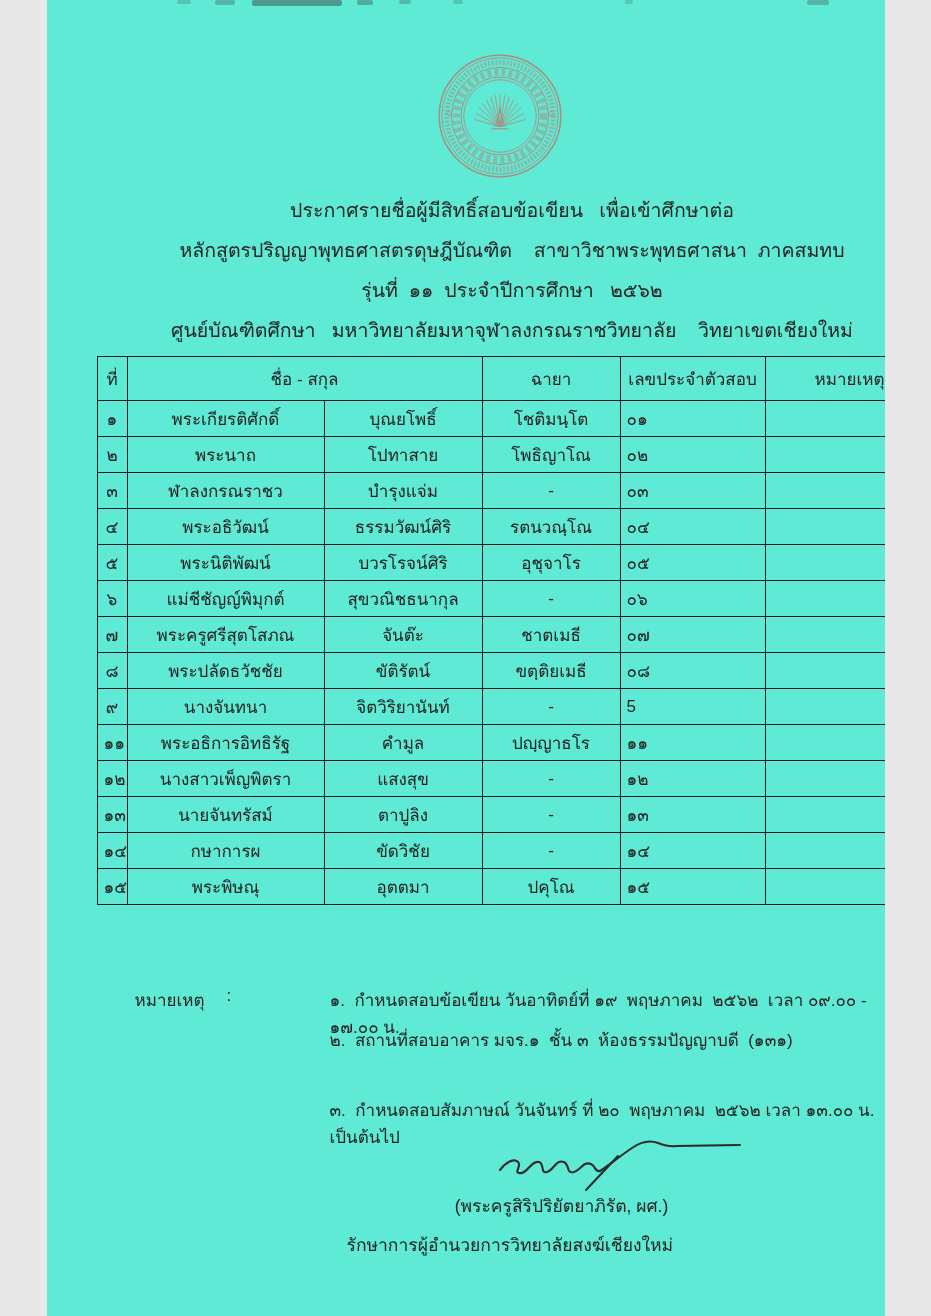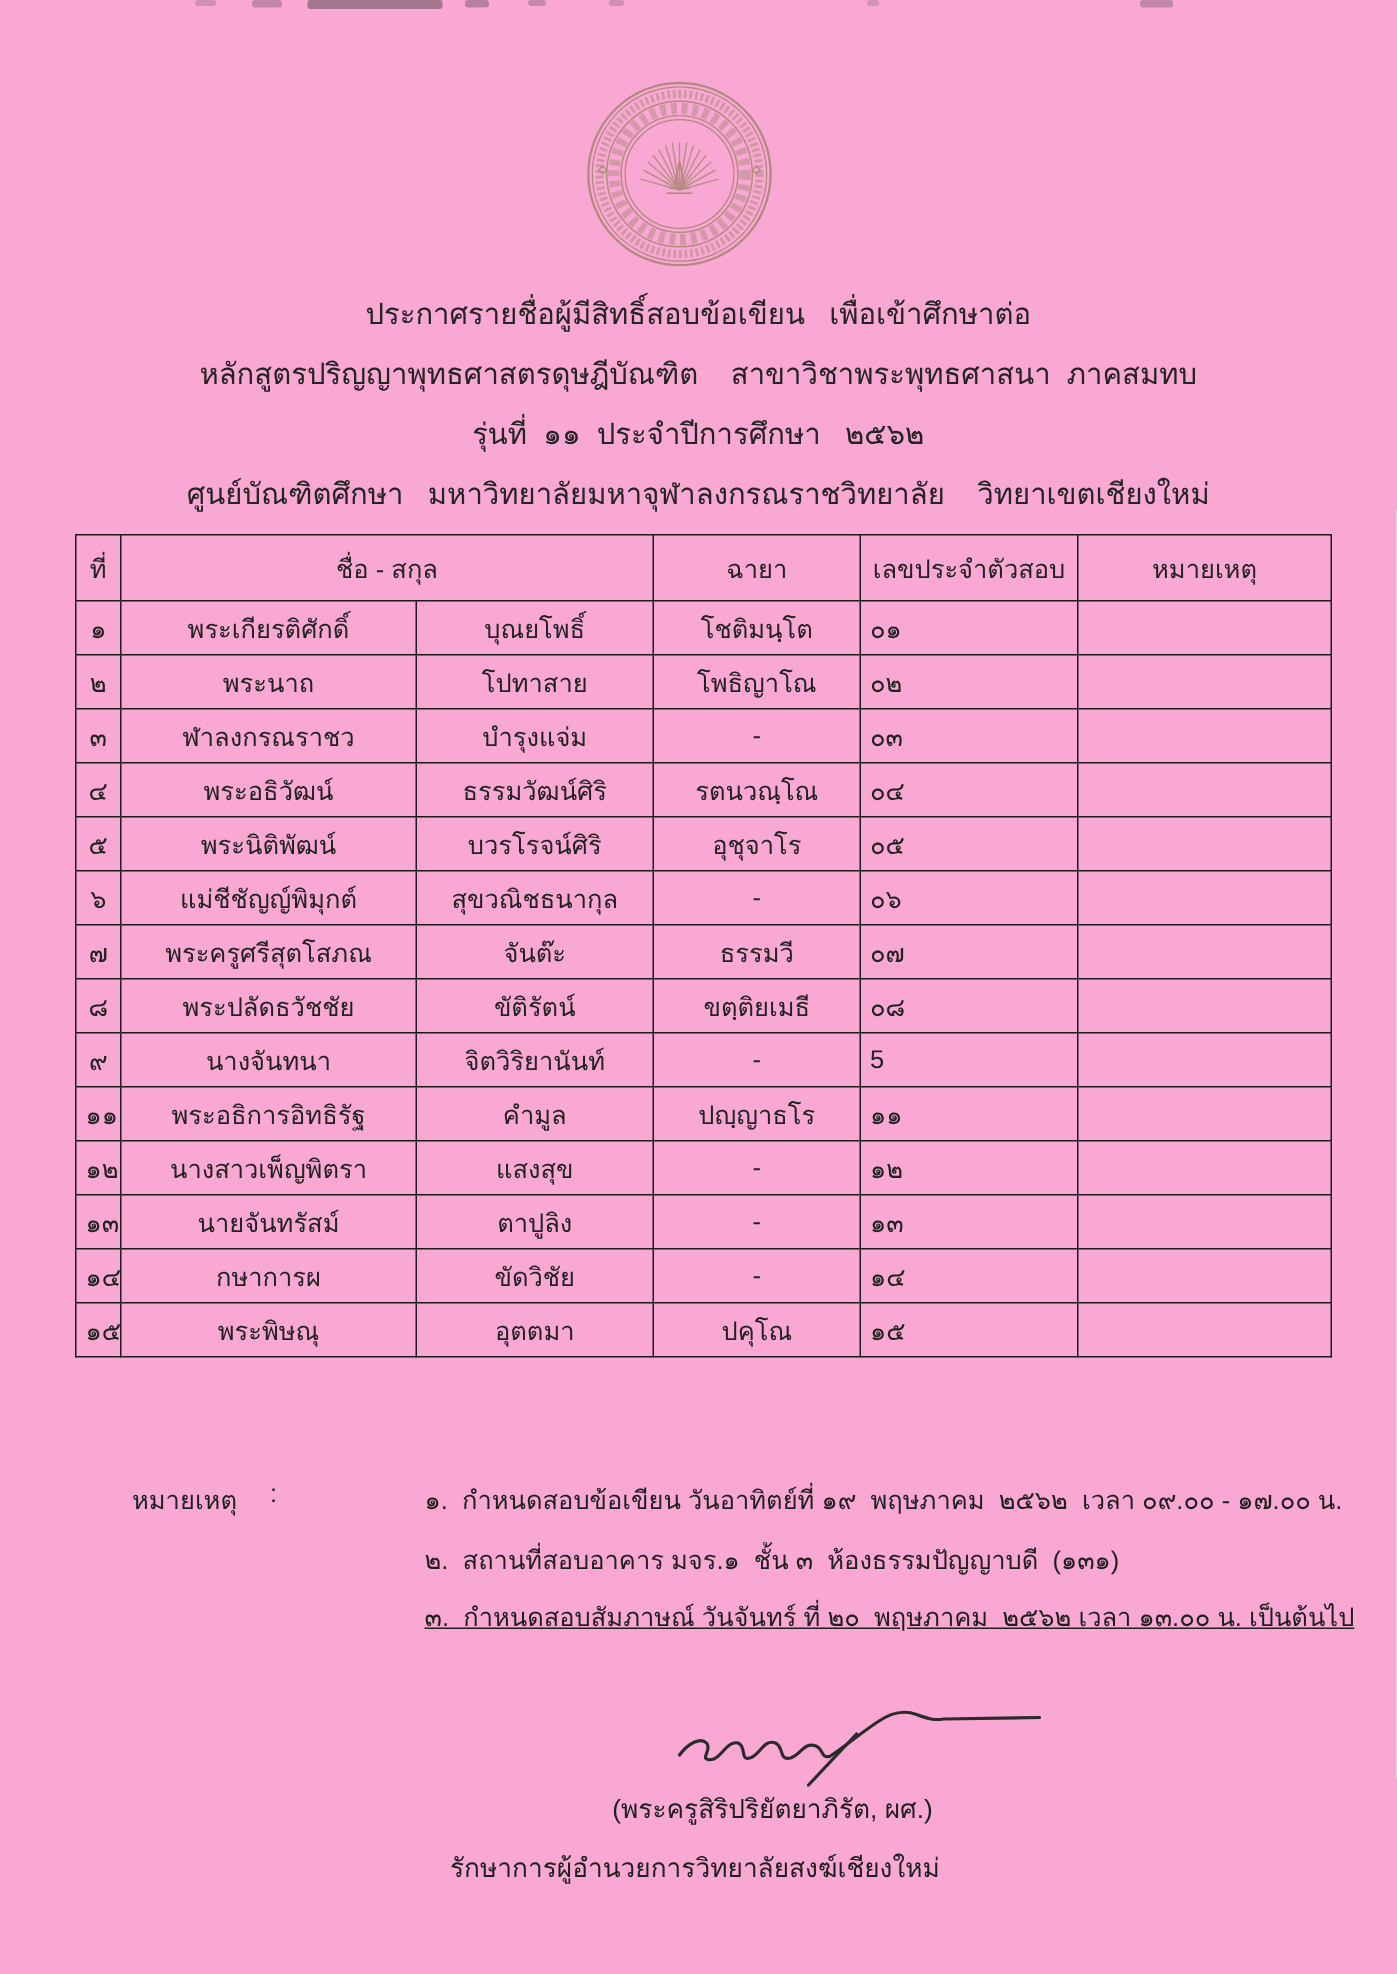--- a/index.html
+++ b/index.html
@@ -1,20 +1,20 @@
 <!DOCTYPE html>
 <html><head>
 <meta charset="utf-8">
 <style>
   html,body{margin:0;padding:0;background:#e8e8e8;}
   .page{
     position:relative;
-    width:931px;height:1316px;
+    width:838px;height:1316px;
     margin:0 auto;
-    background:#f9a8d4;
+    background:#5eead4;
     font-family:"Liberation Sans", sans-serif;
     color:#1f1f1f;
     overflow:hidden;
   }
   .prewrap{white-space:pre-wrap;}
   
   .artifact{position:absolute;background:#3a3a3a;border-radius:2px;}
   
   .seal{position:absolute;left:388px;top:52px;width:130px;height:128px;}
   
@@ -177,21 +177,21 @@
           <td class="c-first">แม่ชีชัญญ์พิมุกต์</td>
           <td class="c-last">สุขวณิชธนากุล</td>
           <td class="c-chaya">-</td>
           <td class="c-exam">๐๖</td>
           <td class="c-remark"></td>
         </tr>
         <tr>
           <td class="c-no">๗</td>
           <td class="c-first">พระครูศรีสุตโสภณ</td>
           <td class="c-last">จันต๊ะ</td>
-          <td class="c-chaya">ธรรมวี</td>
+          <td class="c-chaya">ชาตเมธี</td>
           <td class="c-exam">๐๗</td>
           <td class="c-remark"></td>
         </tr>
         <tr>
           <td class="c-no">๘</td>
           <td class="c-first">พระปลัดธวัชชัย</td>
           <td class="c-last">ขัติรัตน์</td>
           <td class="c-chaya">ขตฺติยเมธี</td>
           <td class="c-exam">๐๘</td>
           <td class="c-remark"></td>
@@ -244,21 +244,21 @@
           <td class="c-exam">๑๕</td>
           <td class="c-remark"></td>
         </tr>
       </tbody>
   </table>
 
   <div class="note-label">หมายเหตุ</div>
   <div class="note-colon">:</div>
   <div class="note-line prewrap" style="top:986px;">๑.  กำหนดสอบข้อเขียน วันอาทิตย์ที่ ๑๙  พฤษภาคม  ๒๕๖๒  เวลา ๐๙.๐๐ - ๑๗.๐๐ น.</div>
   <div class="note-line prewrap" style="top:1026px;">๒.  สถานที่สอบอาคาร มจร.๑  ชั้น ๓  ห้องธรรมปัญญาบดี  (๑๓๑)</div>
-  <div class="note-line prewrap" style="top:1064px;text-decoration:underline;">๓.  กำหนดสอบสัมภาษณ์ วันจันทร์ ที่ ๒๐  พฤษภาคม  ๒๕๖๒ เวลา ๑๓.๐๐ น. เป็นต้นไป</div>
+  <div class="note-line prewrap" style="top:1096px;">๓.  กำหนดสอบสัมภาษณ์ วันจันทร์ ที่ ๒๐  พฤษภาคม  ๒๕๖๒ เวลา ๑๓.๐๐ น. เป็นต้นไป</div>
 
   <svg class="sig-svg" viewBox="0 0 260 62">
     <g fill="none" stroke="#2b2b2b" stroke-width="2.1" stroke-linecap="round">
       <path d="M10 38 C16 30 24 26 28 30 C32 34 24 40 29 41 C37 43 41 28 49 30 C55 32 50 42 57 40 C64 38 66 27 74 30 C80 33 76 42 84 40 C91 38 93 29 101 32 C106 34 104 40 110 39"></path>
       <path d="M110 39 C118 34 130 24 142 16 C152 9 160 8 168 11 C176 14 180 15 186 14 L250 13"></path>
       <path d="M128 24 L96 58"></path>
     </g>
   </svg>
   <div class="sig-name">(พระครูสิริปริยัตยาภิรัต, ผศ.)</div>
   <div class="sig-title">รักษาการผู้อำนวยการวิทยาลัยสงฆ์เชียงใหม่</div>

